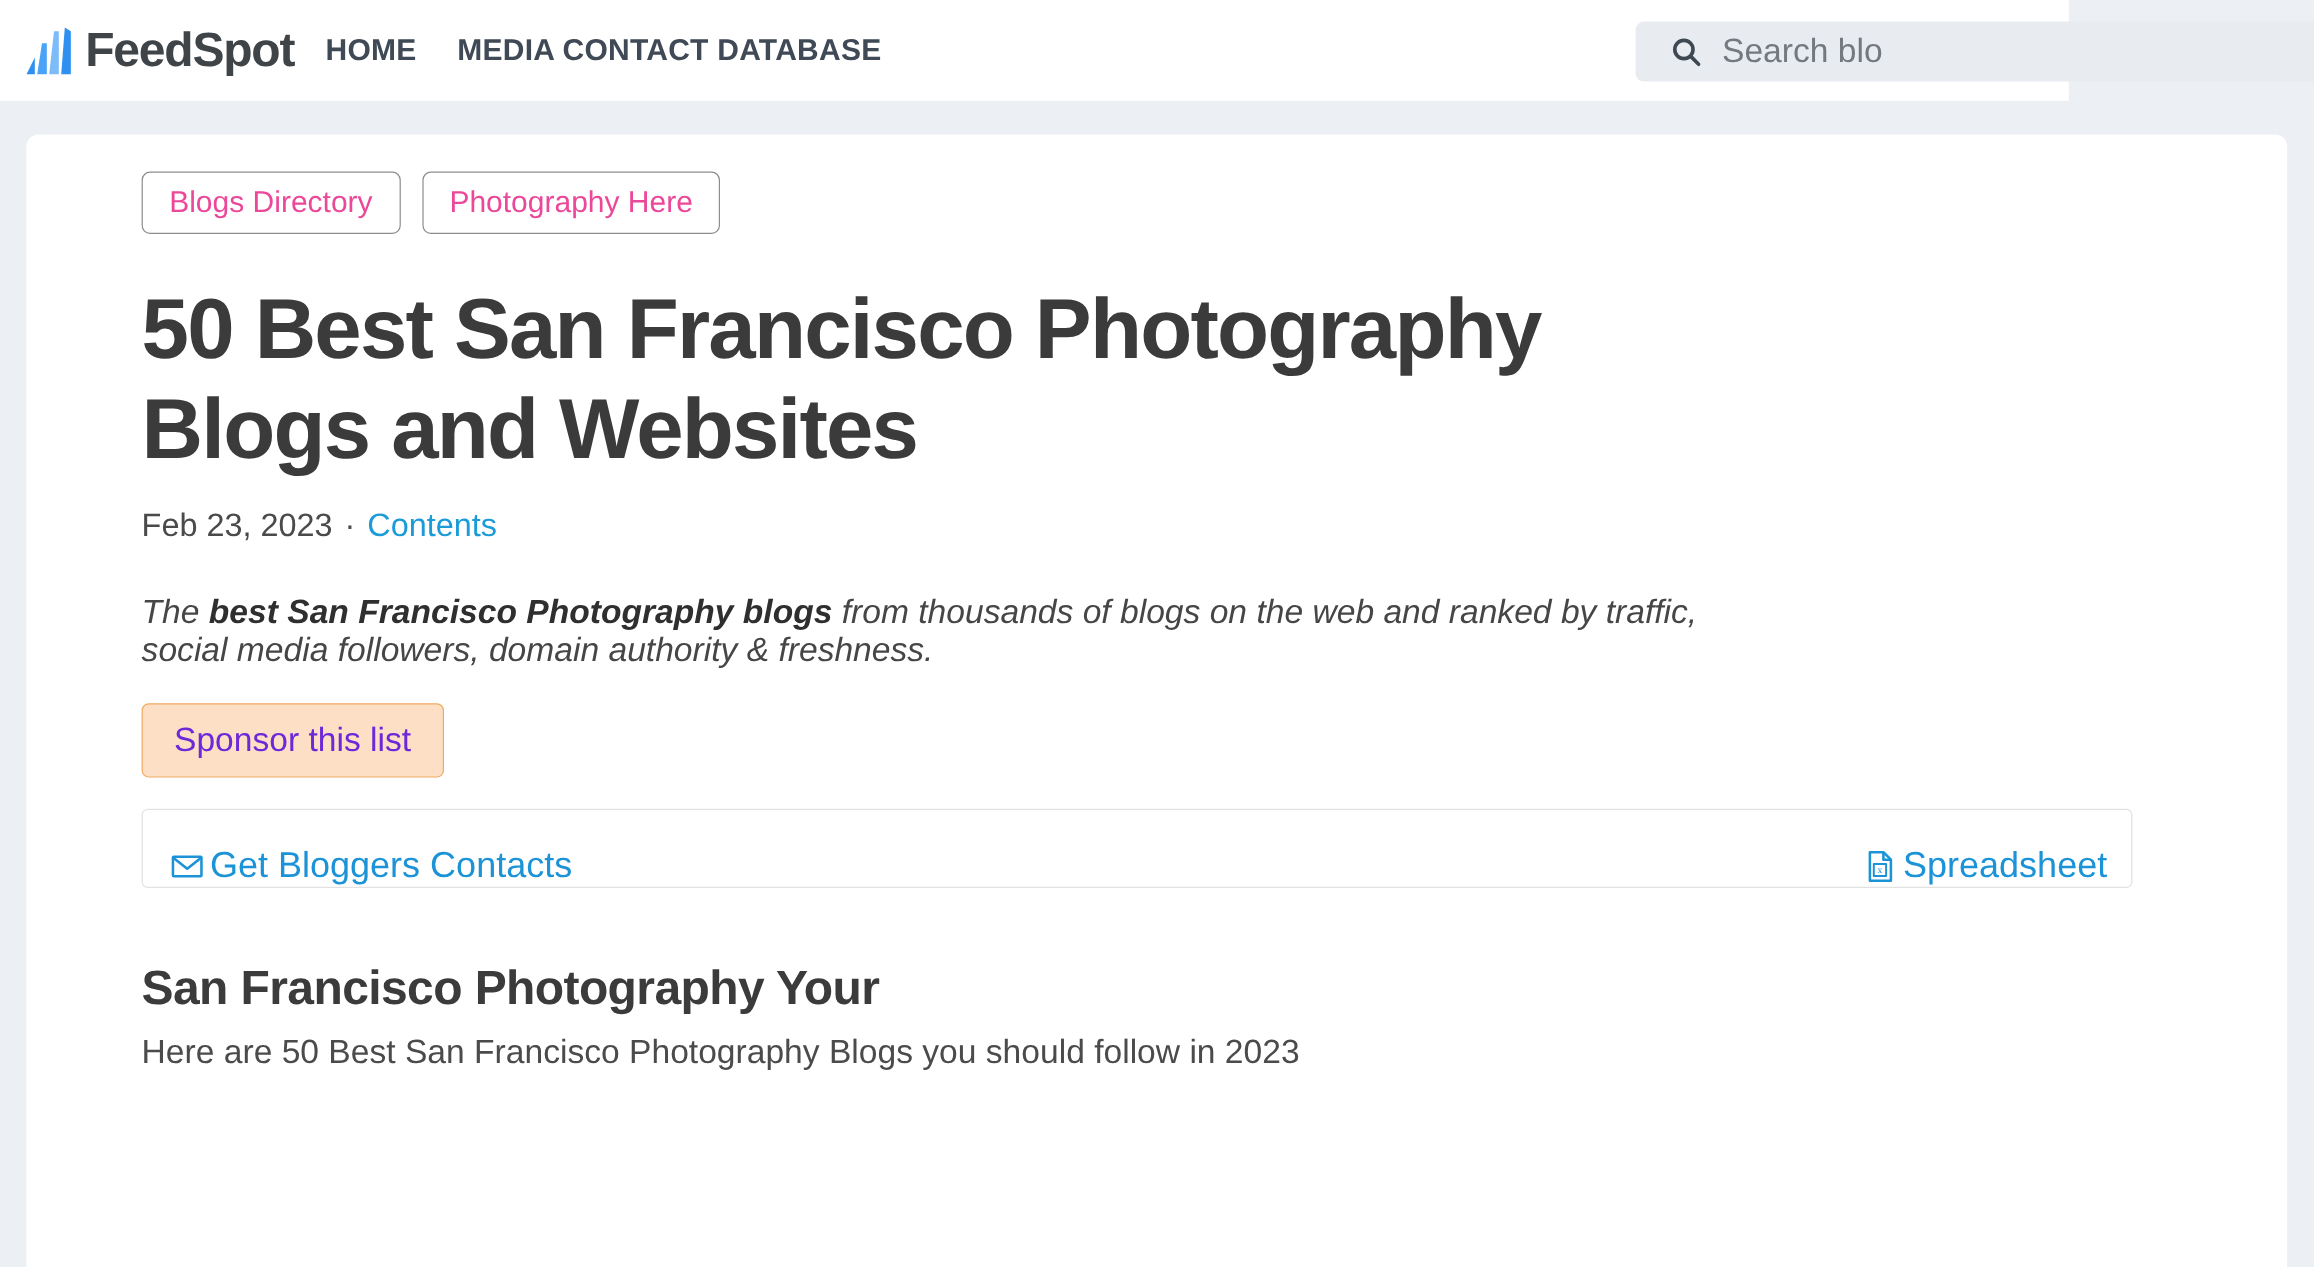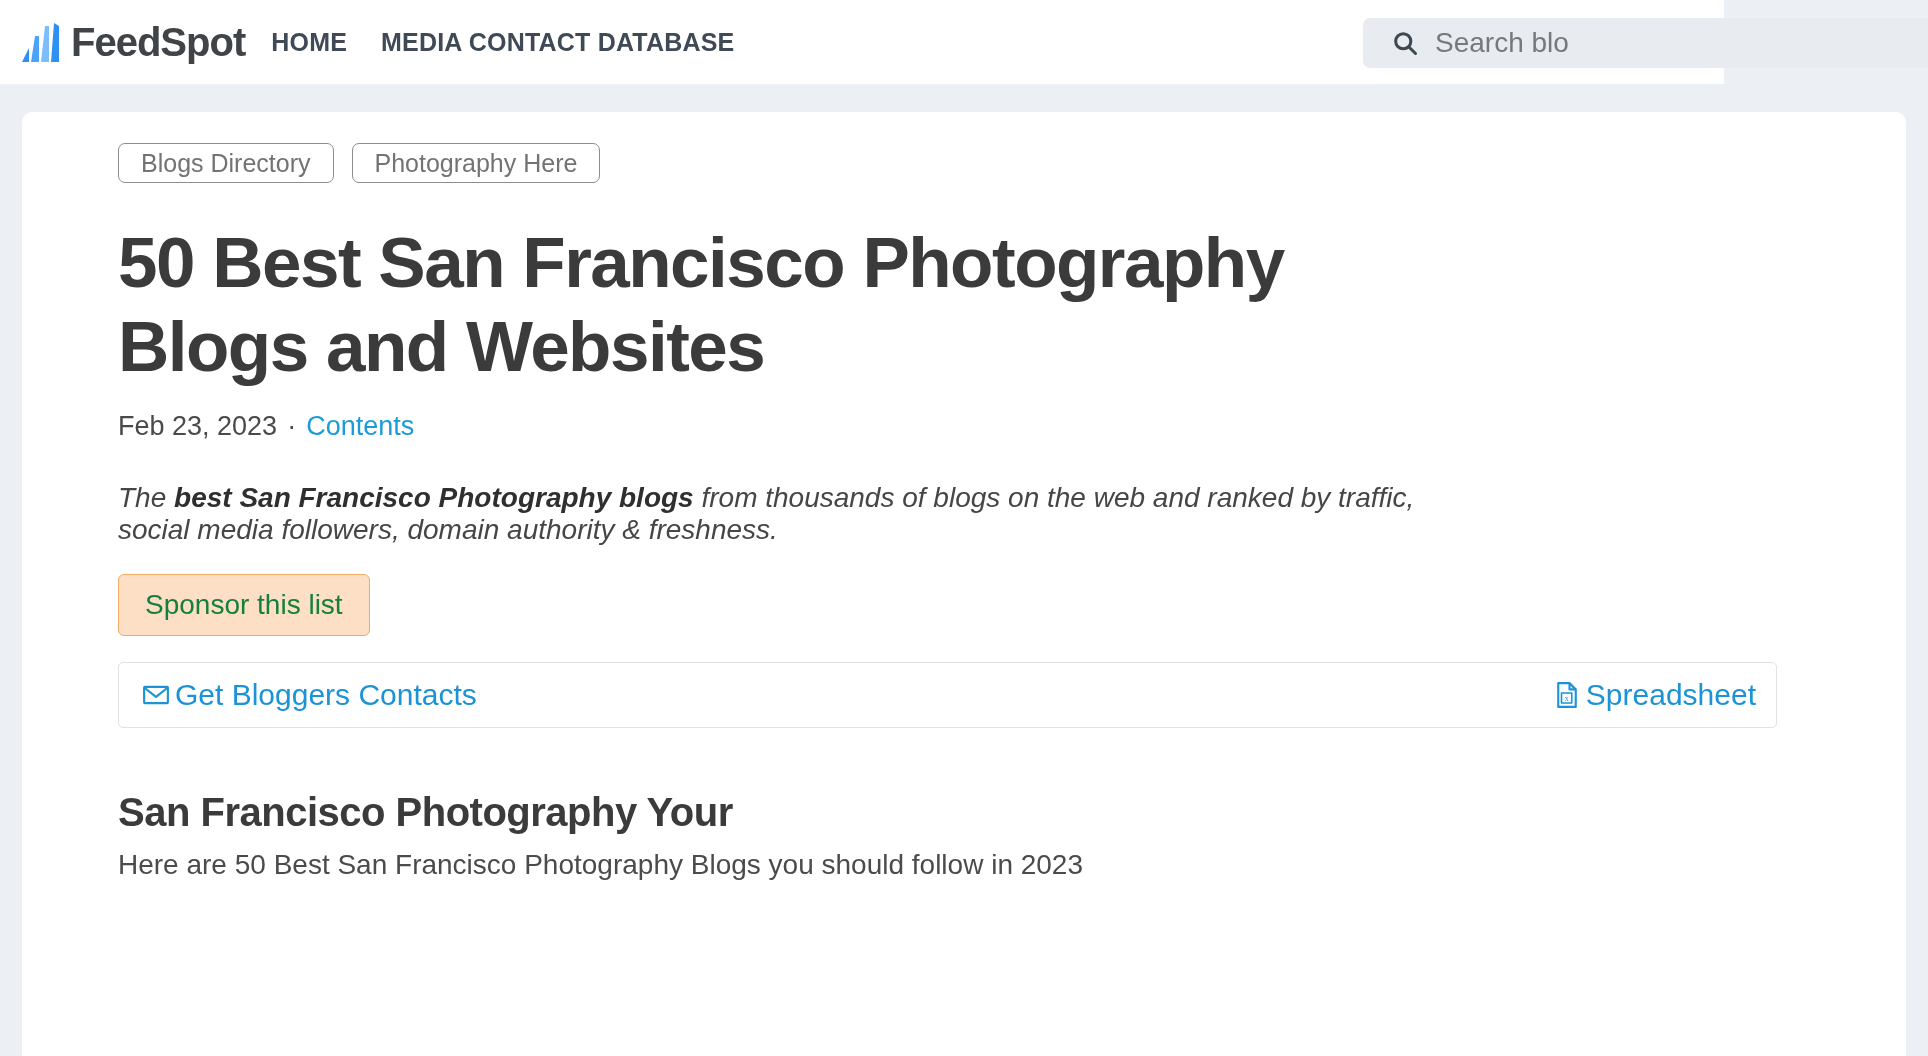--- a/index.html
+++ b/index.html
@@ -113,26 +113,26 @@
   
   .breadcrumbs {
     display: flex;
     gap: 18px;
     margin-top: 3px;
   }
 
   .pill {
     border: 1px solid #8d8d8d;
     border-radius: 7px;
-    height: 40px;
+    height: 52px;
     padding: 0 22px;
     display: flex;
     align-items: center;
     font-size: 25px;
-    color: #737373;
+    color: #ec4899;
     background: #fff;
     cursor: pointer;
     white-space: nowrap;
   }
 
   
   .page-title {
     margin-top: 38px;
     font-size: 71px;
     line-height: 84px;
@@ -189,31 +189,31 @@
 
   .btn-promote {
     background: #d6ecd8;
     border: 1px solid #a9d4ad;
     color: #2f2f2f;
   }
 
   .btn-sponsor {
     background: #fcdfc4;
     border: 1px solid #f0ab62;
-    color: #15803d;
+    color: #6d28d9;
   }
 
   
   .contact-bar {
     margin-top: 26px;
     height: 66px;
     border: 1px solid #e2e2e2;
     border-radius: 5px;
     display: flex;
-    align-items: center;
+    align-items: flex-end;
     justify-content: space-between;
     padding: 0 20px 0 22px;
     width: 1659px;
   }
 
   .contact-link {
     display: flex;
     align-items: center;
     gap: 4px;
     color: #1b93d6;

